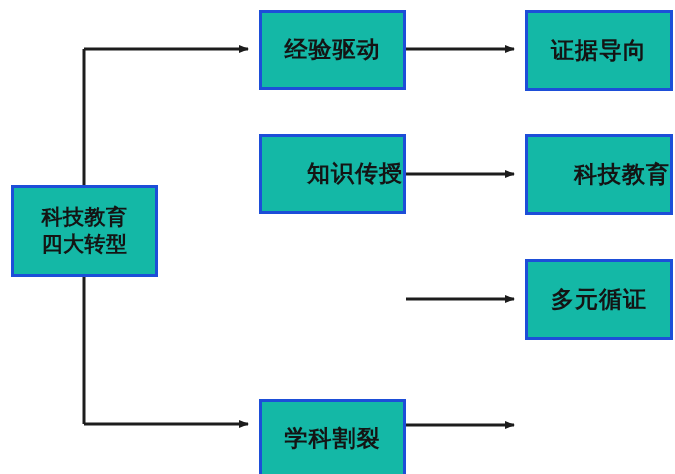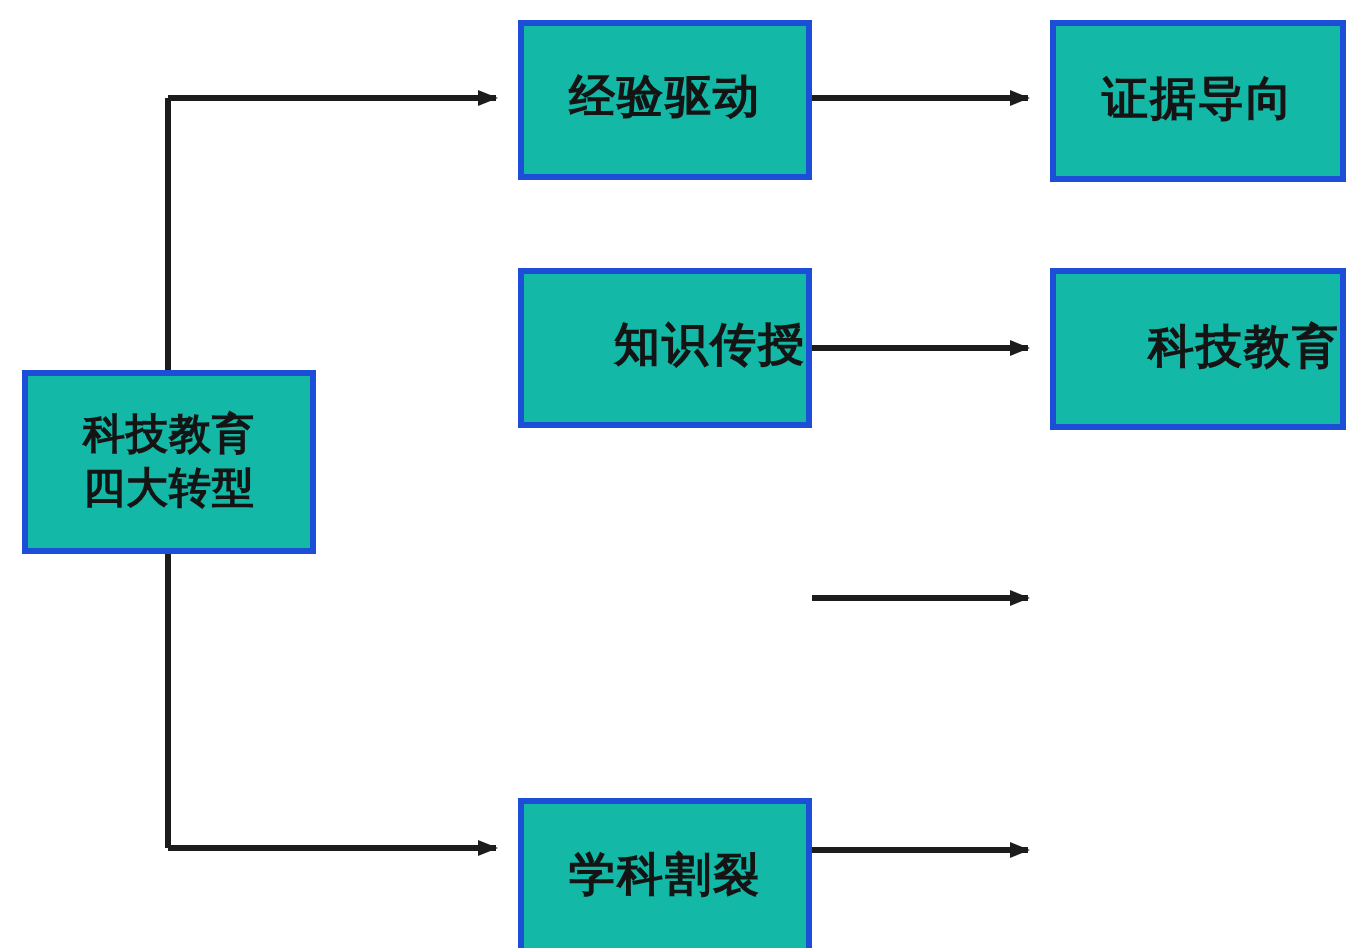--- a/index.html
+++ b/index.html
@@ -108,18 +108,21 @@
     <span class="node-label">证据导向</span>
   </div>
 
   <div class="node src-node row-2">
     <span class="node-label">知识传授</span>
   </div>
   <div class="node dst-node row-2">
     <span class="node-label">科技教育</span>
   </div>
 
+  <div class="node dst-node row-3">
+    <span class="node-label">多元循证</span>
+  </div>
 
   <div class="node src-node row-4">
     <span class="node-label">学科割裂</span>
   </div>
 
 </div>
 
 </body></html>

